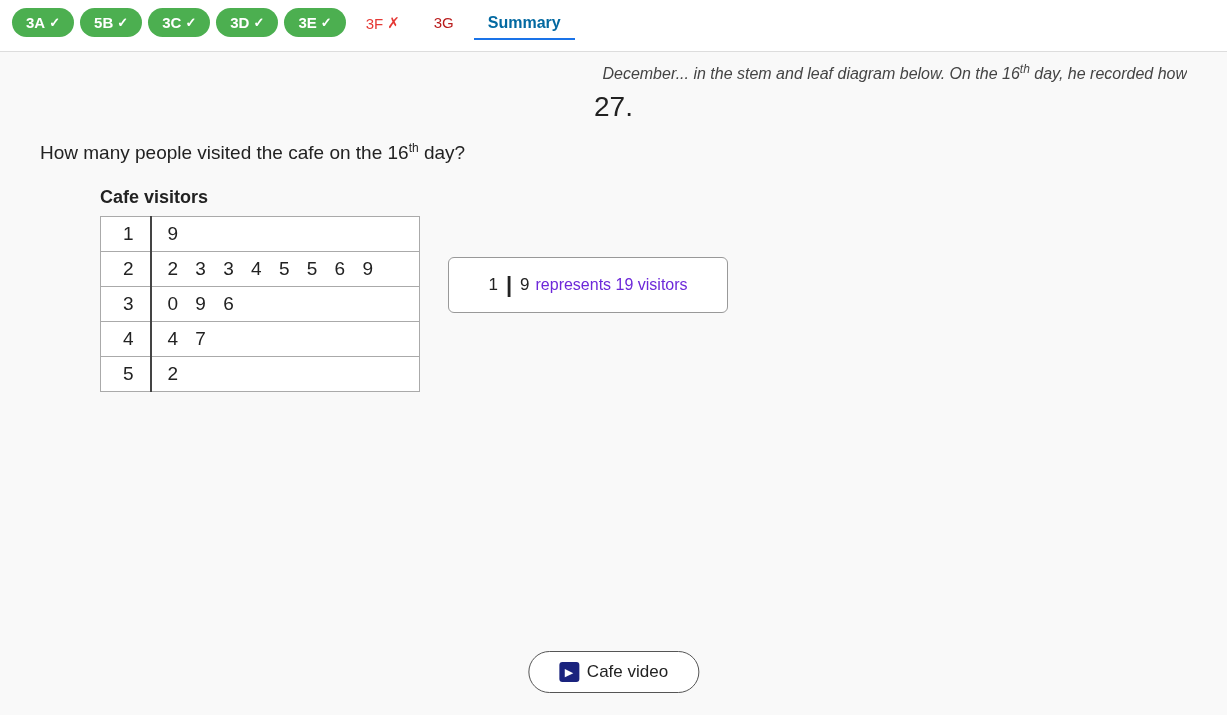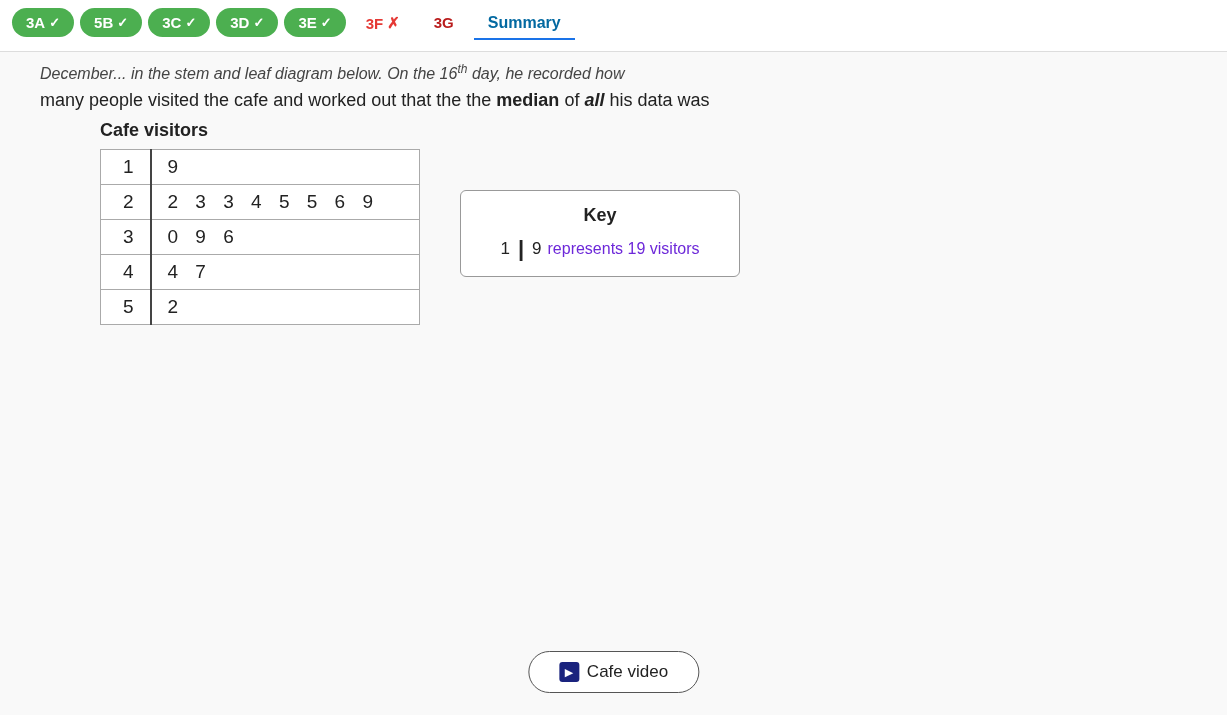--- a/index.html
+++ b/index.html
@@ -43,21 +43,21 @@
     .nav-btn .checkmark {
       font-size: 13px;
     }
 
     .nav-btn-inactive {
       display: flex;
       align-items: center;
       gap: 4px;
       padding: 6px 14px;
       border-radius: 20px;
-      font-weight: bold;
+      font-weight: normal;
       font-size: 15px;
       color: #555;
       cursor: pointer;
       border: none;
       background: transparent;
     }
 
     .nav-btn-inactive.red {
       color: #e53935;
     }
@@ -110,21 +110,21 @@
       margin-bottom: 22px;
       text-align: left;
     }
 
     sup { font-size: 12px; vertical-align: super; }
 
     
     .stem-leaf-section {
       display: flex;
       align-items: flex-start;
-      gap: 40px;
+      gap: 28px;
       margin-left: 60px;
     }
 
     .stem-leaf-title {
       font-size: 18px;
       font-weight: bold;
       margin-bottom: 8px;
       color: #222;
     }
 
@@ -230,20 +230,21 @@
       font-size: 11px;
     }
 
     .truncated-top {
       font-size: 16px;
       color: #444;
       margin-bottom: 4px;
       font-style: italic;
       overflow: hidden;
       white-space: nowrap;
+      text-align: right;
     }
   </style>
 </head>
 <body>
 
 <div class="top-nav">
   <button class="nav-btn green">
     <span>3A</span>
     <span class="checkmark">✓</span>
   </button>
@@ -274,31 +275,26 @@
     <span>Summary</span>
   </button>
 </div>
 
 <div class="main-content">
 
   <div class="truncated-top">
     December... in the stem and leaf diagram below. On the 16<sup>th</sup> day, he recorded how
   </div>
 
-  <p class="intro-text">
-    <span>many people visited the cafe and worked out that the</span>
-    <span> the </span>
-    <span class="bold">median</span>
-    <span> of </span>
-    <span class="italic bold">all</span>
-    <span> </span>
-    <span>his data was</span>
+
+  <div class="median-value">27.</div>
+
+  <p class="question-text">
+    <span>How many people visited the cafe on the 16</span><sup>th</sup><span> day?</span>
   </p>
-
-
 
   <div class="stem-leaf-section">
     <div>
       <div class="stem-leaf-title">Cafe visitors</div>
       <table class="stem-leaf-table">
         <tbody>
           <tr>
             <td class="stem">1</td>
             <td class="leaf">9</td>
           </tr>
@@ -316,21 +312,20 @@
           </tr>
           <tr>
             <td class="stem">5</td>
             <td class="leaf">2</td>
           </tr>
         </tbody>
       </table>
     </div>
 
     <div class="key-box">
-      <div class="key-title">Key</div>
       <div class="key-example">
         <span class="stem-k">1</span>
         <span class="divider-k">|</span>
         <span class="leaf-k">9</span>
         <span class="key-desc">represents 19 visitors</span>
       </div>
     </div>
   </div>
 
   <button class="watch-video-btn">

